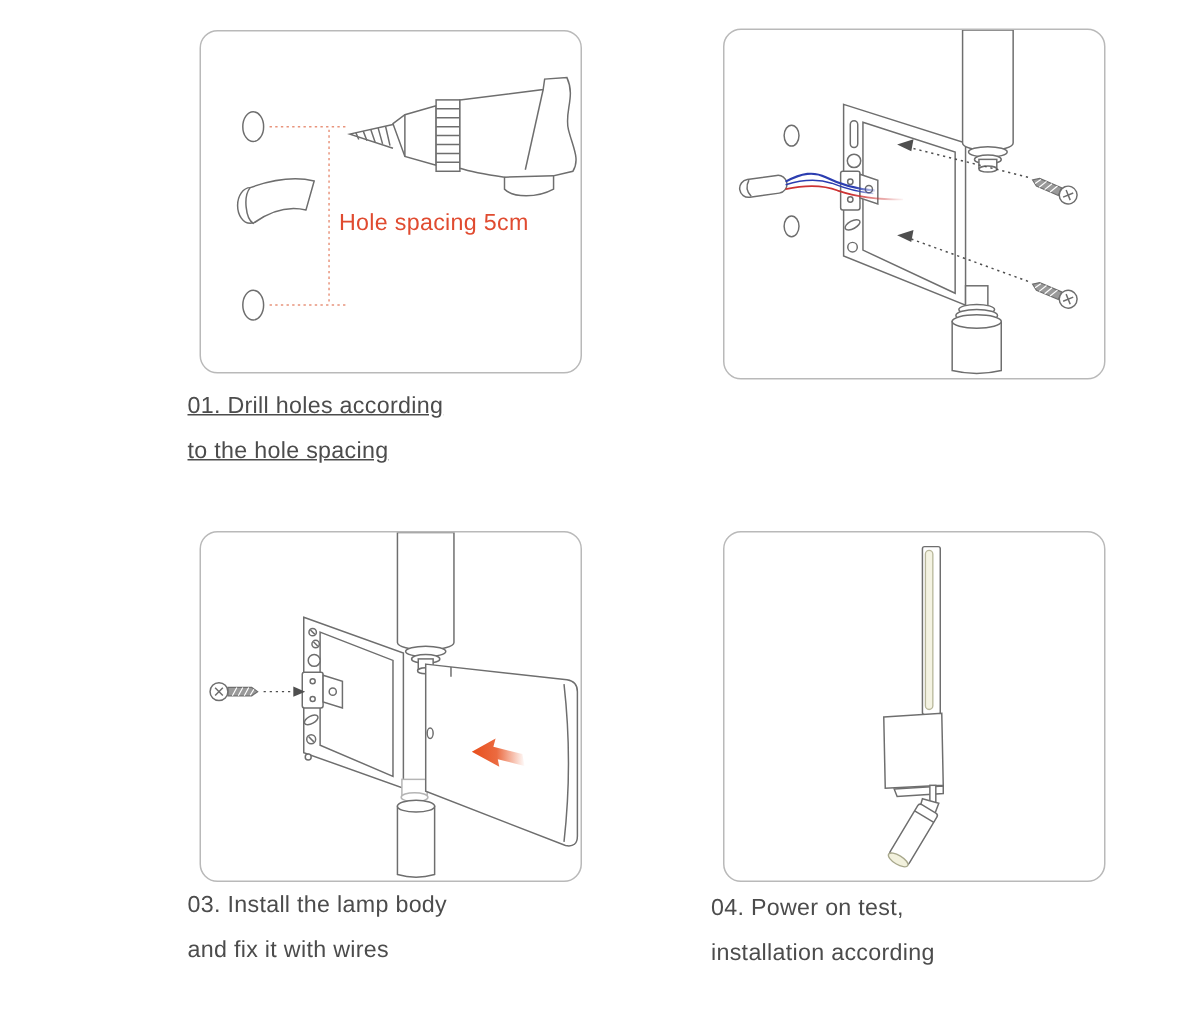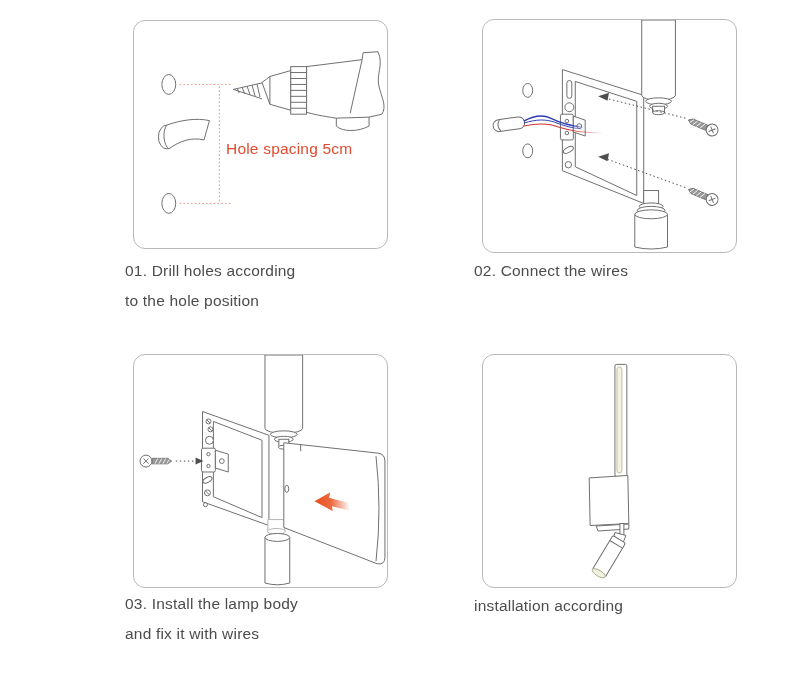--- a/index.html
+++ b/index.html
@@ -14,21 +14,21 @@
   }
   #panel-1{left:93px;top:4px;height:229px;}
   #panel-2{left:442px;top:3px;height:234px;}
   #panel-3{left:93px;top:338px;height:234px;}
   #panel-4{left:442px;top:338px;height:234px;}
   .panel svg{display:block;width:100%;height:100%;}
   .caption{
     position:absolute;margin:0;color:#4c4c4c;font-size:15.5px;line-height:30px;
     letter-spacing:0.2px;white-space:nowrap;
   }
-  #caption-1{left:125px;top:256px;}
+  #caption-1{left:125px;top:256px;text-decoration:underline;}
   #caption-2{left:474px;top:256px;}
   #caption-3{left:125px;top:589px;}
   #caption-4{left:474px;top:591px;}
   .annotation-red{
     position:absolute;left:92px;top:119px;color:#e04b30;font-size:15.5px;
     white-space:nowrap;letter-spacing:0.2px;
   }
   .ln{stroke:#6e6e6e;stroke-width:1;fill:none;}
   .wh{stroke:#6e6e6e;stroke-width:1;fill:#ffffff;}
   .guide{stroke:#e8947c;stroke-width:1;fill:none;stroke-dasharray:1.6 2.2;}
@@ -235,26 +235,26 @@
       <g transform="translate(127 203) rotate(31)">
         <rect class="wh" x="-7.5" y="-20" width="15" height="40" rx="2"></rect>
         <path class="ln" d="M-7.5 -14 L7.5 -14"></path>
         <ellipse cx="0" cy="20" rx="7.5" ry="3" fill="#f2f1dd" stroke="#a8a88c" stroke-width="0.9"></ellipse>
       </g>
     </svg>
   </figure>
 
   <p class="caption" id="caption-1">
     <span style="display:block">01. Drill holes according</span>
-    <span style="display:block">to the hole position</span>
+    <span style="display:block">to the hole spacing</span>
   </p>
   <p class="caption" id="caption-2">
-    <span style="display:block">02. Connect the wires</span>
   </p>
   <p class="caption" id="caption-3">
     <span style="display:block">03. Install the lamp body</span>
     <span style="display:block">and fix it with wires</span>
   </p>
   <p class="caption" id="caption-4">
+    <span style="display:block">04. Power on test,</span>
     <span style="display:block">installation according</span>
   </p>
 
 </div>
 
 </body></html>

